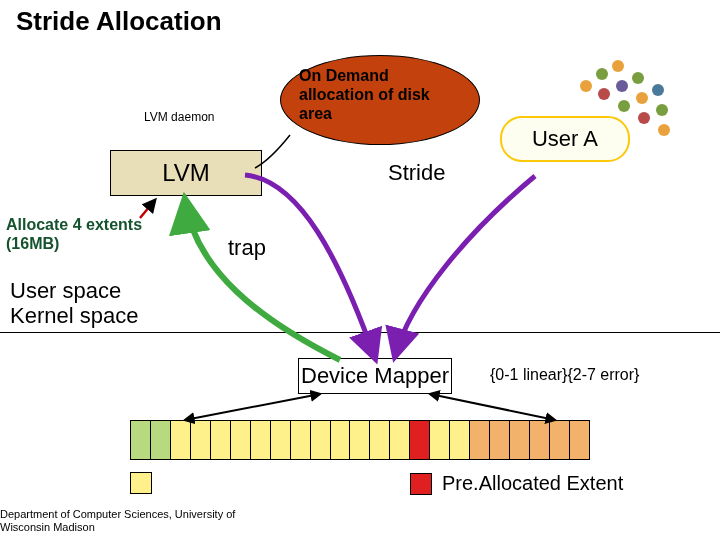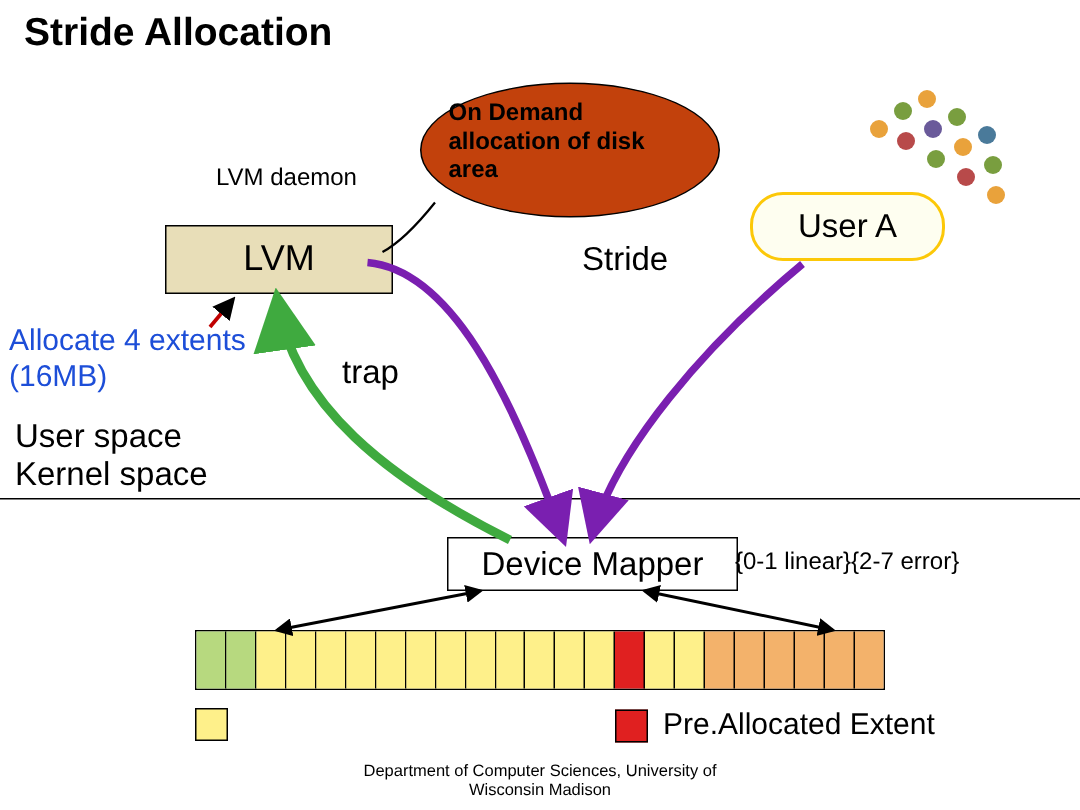--- a/index.html
+++ b/index.html
@@ -30,21 +30,21 @@
   .dots span {
     position: absolute;
     width: 12px;
     height: 12px;
     border-radius: 50%;
   }
   .lvm-daemon-label {
     position: absolute;
     left: 144px;
     top: 110px;
-    font-size: 16px;
+    font-size: 12px;
   }
   .cloud {
     position: absolute;
     left: 280px;
     top: 55px;
     width: 200px;
     height: 90px;
     border: 1.5px solid #000;
     border-radius: 50% / 50%;
     background: #c2410c;
@@ -68,37 +68,37 @@
   }
   .write-label {
     position: absolute;
     left: 388px;
     top: 160px;
     font-size: 22px;
   }
   .user-a {
     position: absolute;
     left: 500px;
-    top: 128px;
+    top: 116px;
     width: 130px;
     height: 46px;
     border: 2px solid #fcc808;
     border-radius: 22px;
     background: #fefef0;
     text-align: center;
     line-height: 42px;
     font-size: 22px;
   }
   .alloc-label {
     position: absolute;
     left: 6px;
     top: 215px;
-    color: #1d4ed8;
-    font-weight: normal;
-    font-size: 20px;
+    color: #14532d;
+    font-weight: bold;
+    font-size: 16px;
     line-height: 1.2;
   }
   .trap-label {
     position: absolute;
     left: 228px;
     top: 235px;
     font-size: 22px;
   }
   .userspace {
     position: absolute;
@@ -115,21 +115,21 @@
     height: 0;
     border-top: 1px solid #000;
   }
   .device-mapper {
     position: absolute;
     left: 298px;
     top: 358px;
     border: 1.5px solid #000;
     background: #fff;
     font-size: 22px;
-    padding: 4px 22px;
+    padding: 4px 2px;
   }
   .map-spec {
     position: absolute;
     left: 490px;
     top: 366px;
     font-size: 16px;
     white-space: nowrap;
   }
   
   .disk {
@@ -173,21 +173,20 @@
     width: 22px;
     height: 22px;
     border: 1.5px solid #000;
     display: inline-block;
   }
   .footer {
     position: absolute;
     left: 0;
     width: 720px;
     top: 508px;
-    text-align: center;
     font-size: 11px;
     line-height: 1.15;
   }
   svg.overlay {
     position: absolute;
     left: 0; top: 0;
     width: 720px; height: 540px;
     pointer-events: none;
   }
 </style>

